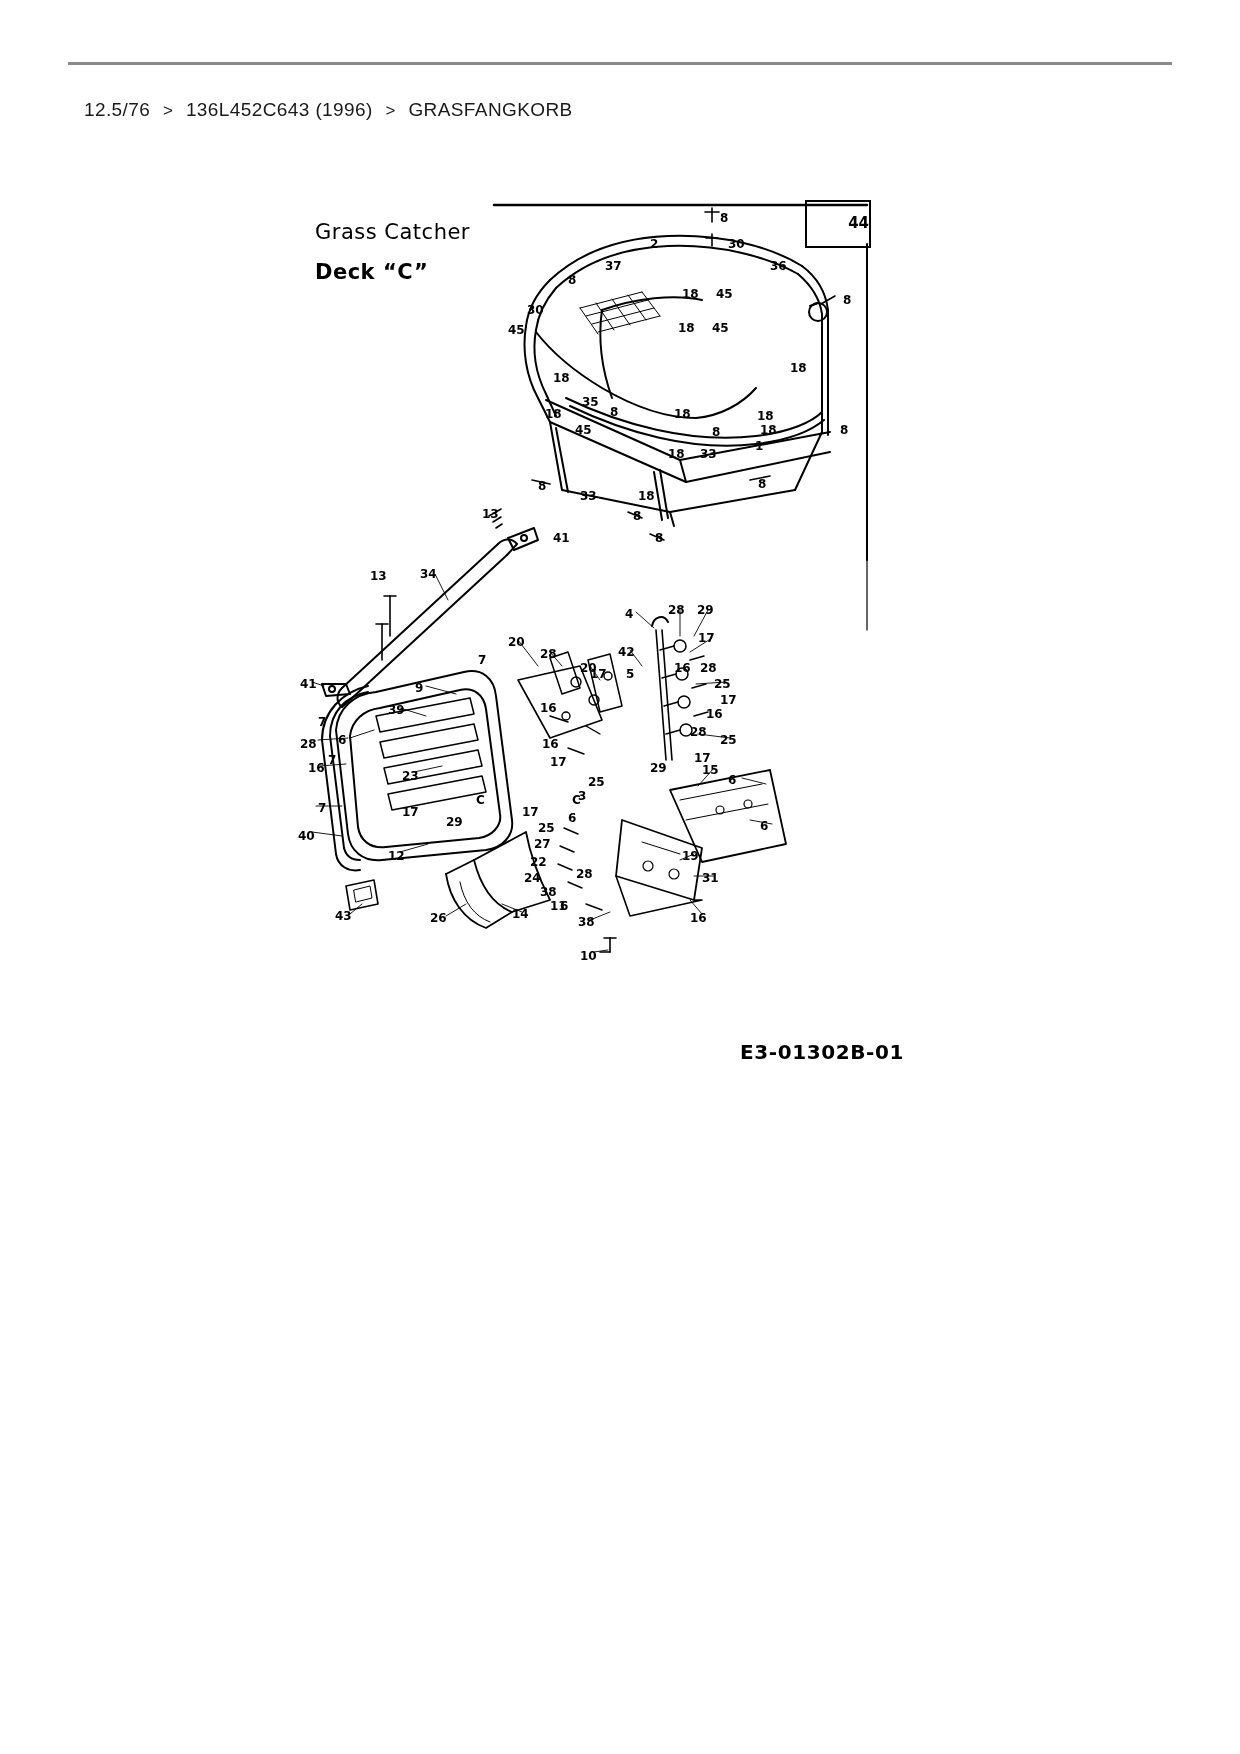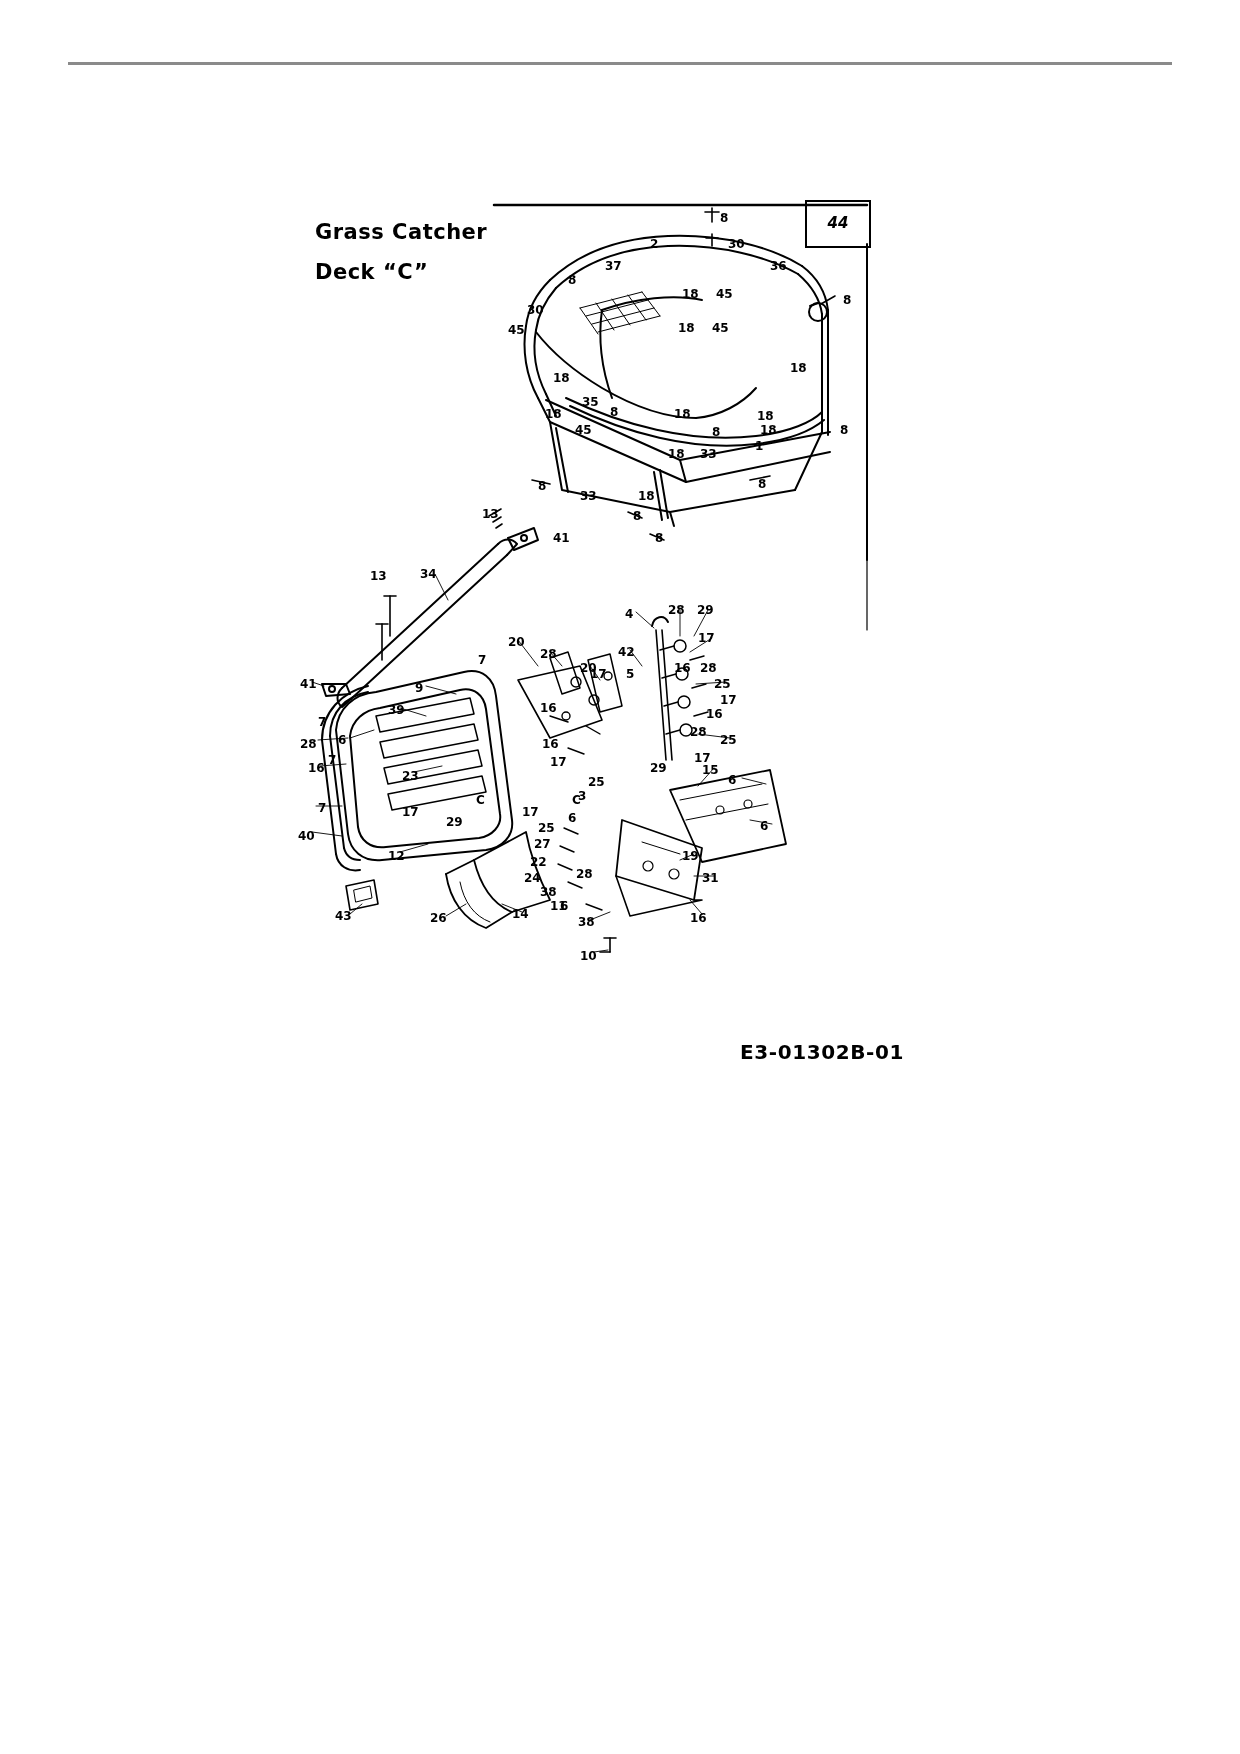--- a/index.html
+++ b/index.html
@@ -51,21 +51,21 @@
   }
   .diagram-svg {
     position: absolute;
     left: 0; top: 0;
   }
   .dwg-title1 {
     position: absolute;
     left: 65px;
     top: 60px;
     font-family: "DejaVu Sans", sans-serif;
-    font-weight: bold;
+    font-weight: normal;
     font-size: 21px;
     letter-spacing: 0.5px;
     color: #000;
   }
   .dwg-title2 {
     position: absolute;
     left: 65px;
     top: 100px;
     font-family: "DejaVu Sans", sans-serif;
     font-weight: bold;
@@ -89,43 +89,49 @@
     top: 40px;
     width: 62px;
     height: 44px;
     border: 2px solid #000;
     background: #fff;
   }
   .fignum-box span {
     position: absolute;
     left: 0; right: 0;
     top: 12px;
-    text-align: center;
+    text-align: right;
     font-family: "DejaVu Sans", sans-serif;
     font-weight: bold;
     font-size: 15px;
-    font-style: italic;
   }
   .callout {
     position: absolute;
     font-family: "DejaVu Sans", sans-serif;
     font-size: 12px;
     font-weight: bold;
     color: #000;
     line-height: 1;
     white-space: nowrap;
   }
 </style>
 </head>
 <body>
 
 <div class="page">
 
   <div class="top-rule"></div>
 
+  <div class="breadcrumb">
+    <span>12.5/76</span>
+    <span class="sep">&gt;</span>
+    <span>136L452C643 (1996)</span>
+    <span class="sep">&gt;</span>
+    <span>GRASFANGKORB</span>
+  </div>
 
   <div class="diagram-area">
 
     <div class="dwg-title1">Grass Catcher</div>
     <div class="dwg-title2">Deck “C”</div>
 
     <div class="fignum-box">
       <span>44</span>
     </div>
 

